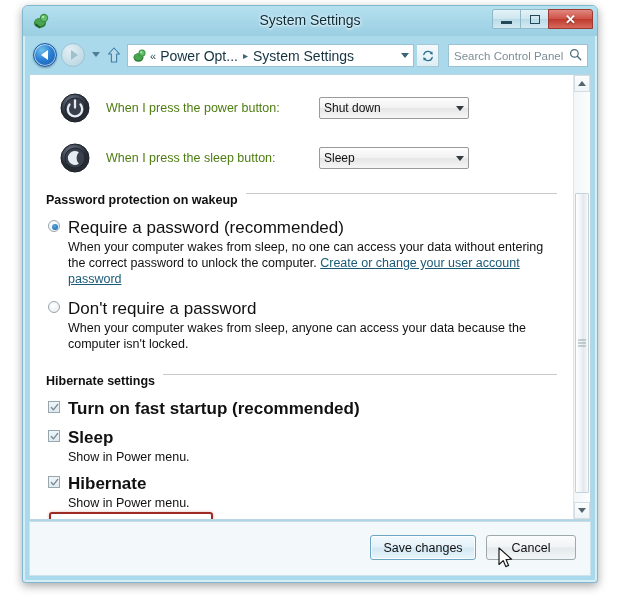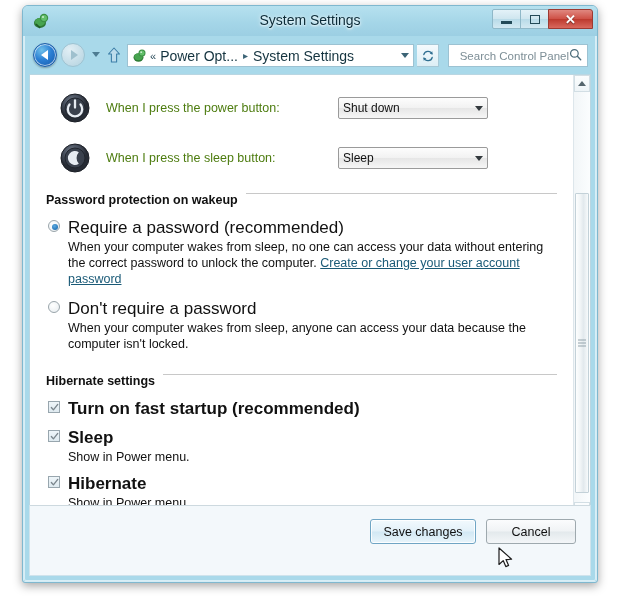--- a/index.html
+++ b/index.html
@@ -110,21 +110,21 @@
   }
   .refresh-btn {
     position: absolute; left: 394px; top: 8px; width: 22px; height: 23px;
     border: 1px solid #a6c8d6; border-left: none;
     background: linear-gradient(to bottom, #f4fafd, #ddeef5);
     display: flex; align-items: center; justify-content: center;
   }
   .searchbox {
     position: absolute; left: 425px; top: 8px; width: 140px; height: 23px;
     background: #ffffff; border: 1px solid #9cc2d2;
-    display: flex; align-items: center; padding: 0 5px; text-align: right;
+    display: flex; align-items: center; padding: 0 5px;
   }
   .search-placeholder { font-size: 11.5px; color: #7d8e96; flex: 1; }
 
   
   .content {
     position: absolute; left: 6px; top: 68px; right: 6px; bottom: 62px;
     background: #ffffff;
     border: 1px solid #b9d6e2;
     overflow: hidden;
   }
@@ -132,21 +132,21 @@
     position: absolute; left: 0; top: 0; right: 17px; bottom: 0;
     padding: 14px 16px 0 16px;
   }
 
   
   .power-row { display: flex; align-items: center; height: 38px; margin-bottom: 12px; }
   .power-row:nth-child(2) { margin-bottom: 0; }
   .pw-icon { width: 30px; height: 30px; flex: none; margin-left: 14px; }
   .pw-label { font-size: 12.5px; color: #4d7c0f; margin-left: 16px; }
   .combo {
-    margin-left: auto; margin-right: 69px;
+    margin-left: auto; margin-right: 88px;
     width: 150px; height: 22px;
     border: 1px solid #9a9a9a; border-radius: 2px;
     background: linear-gradient(to bottom, #fdfdfd 0%, #f2f2f2 48%, #e6e6e6 52%, #f6f6f6 100%);
     display: flex; align-items: center; padding: 0 4px;
   }
   .combo-val { font-size: 12px; color: #111; flex: 1; }
   .combo-caret {
     width: 0; height: 0;
     border-left: 4.5px solid transparent; border-right: 4.5px solid transparent;
     border-top: 5px solid #33393d;
@@ -223,21 +223,21 @@
   }
   .sb-grip {
     position: absolute; left: 50%; top: 50%;
     transform: translate(-50%,-50%);
     width: 8px; height: 7px;
   }
   .sb-grip span { display: block; height: 1px; background: #93a4ac; margin-bottom: 2px; }
 
   
   .footer {
-    position: absolute; left: 6px; right: 6px; bottom: 6px; height: 71px;
+    position: absolute; left: 6px; right: 6px; bottom: 6px; height: 55px;
     background: #f3f8fb;
     border: 1px solid #cfe3ec; border-top: none;
   }
   .footer-sep { position: absolute; left: 0; right: 0; top: 0; height: 1px; background: #cdd9df; }
   .btn {
     position: absolute; top: 14px; height: 25px;
     border: 1px solid #9ea9ae; border-radius: 3px;
     background: linear-gradient(to bottom, #fbfcfd 0%, #f0f3f5 48%, #e3e9ec 52%, #f3f6f8 100%);
     font-size: 12.5px; color: #111;
     display: flex; align-items: center; justify-content: center;

